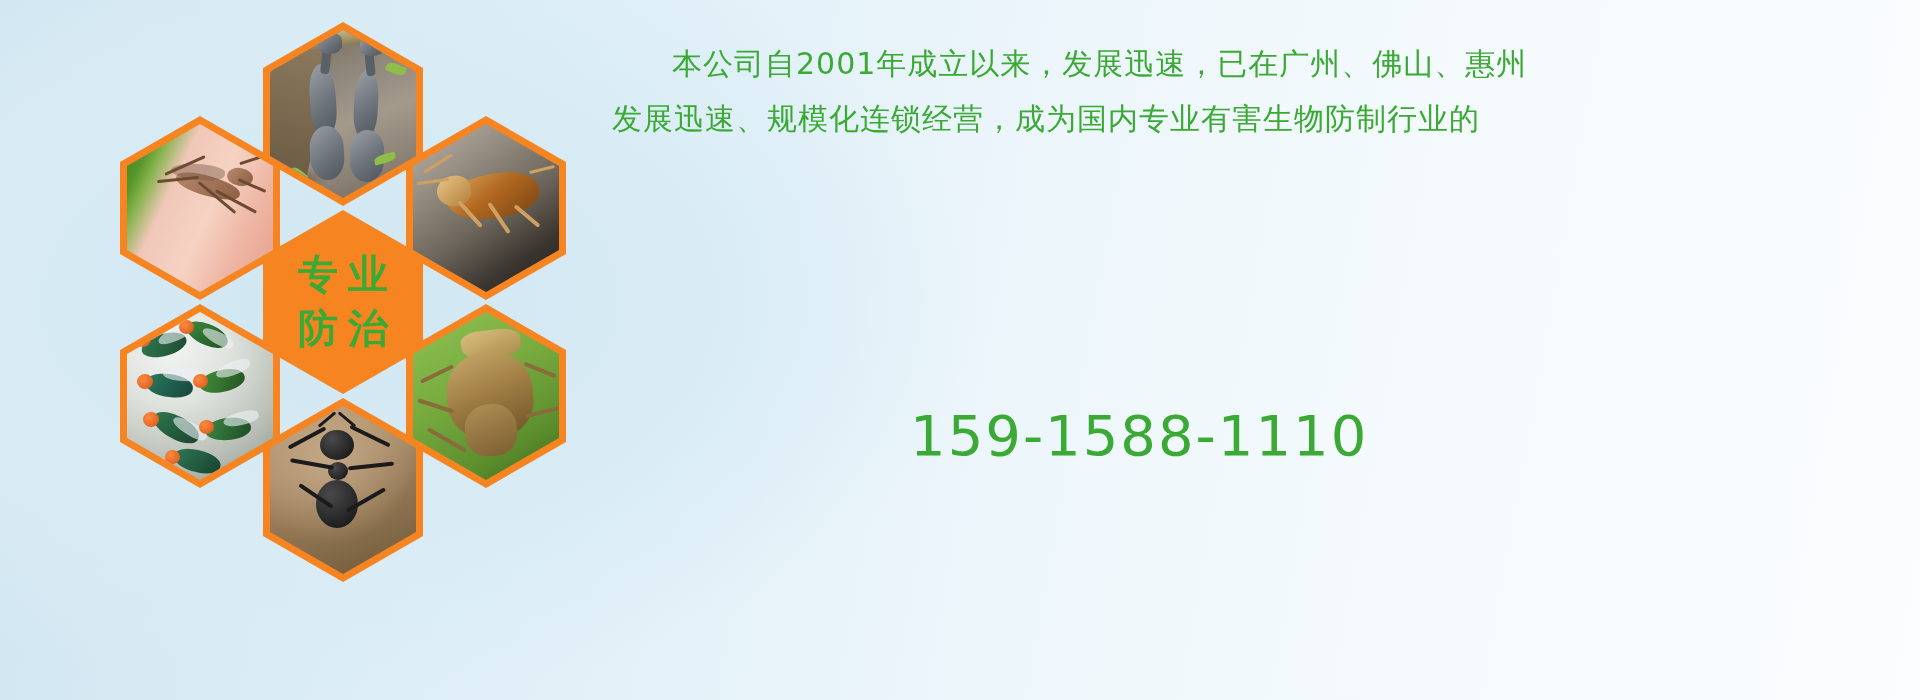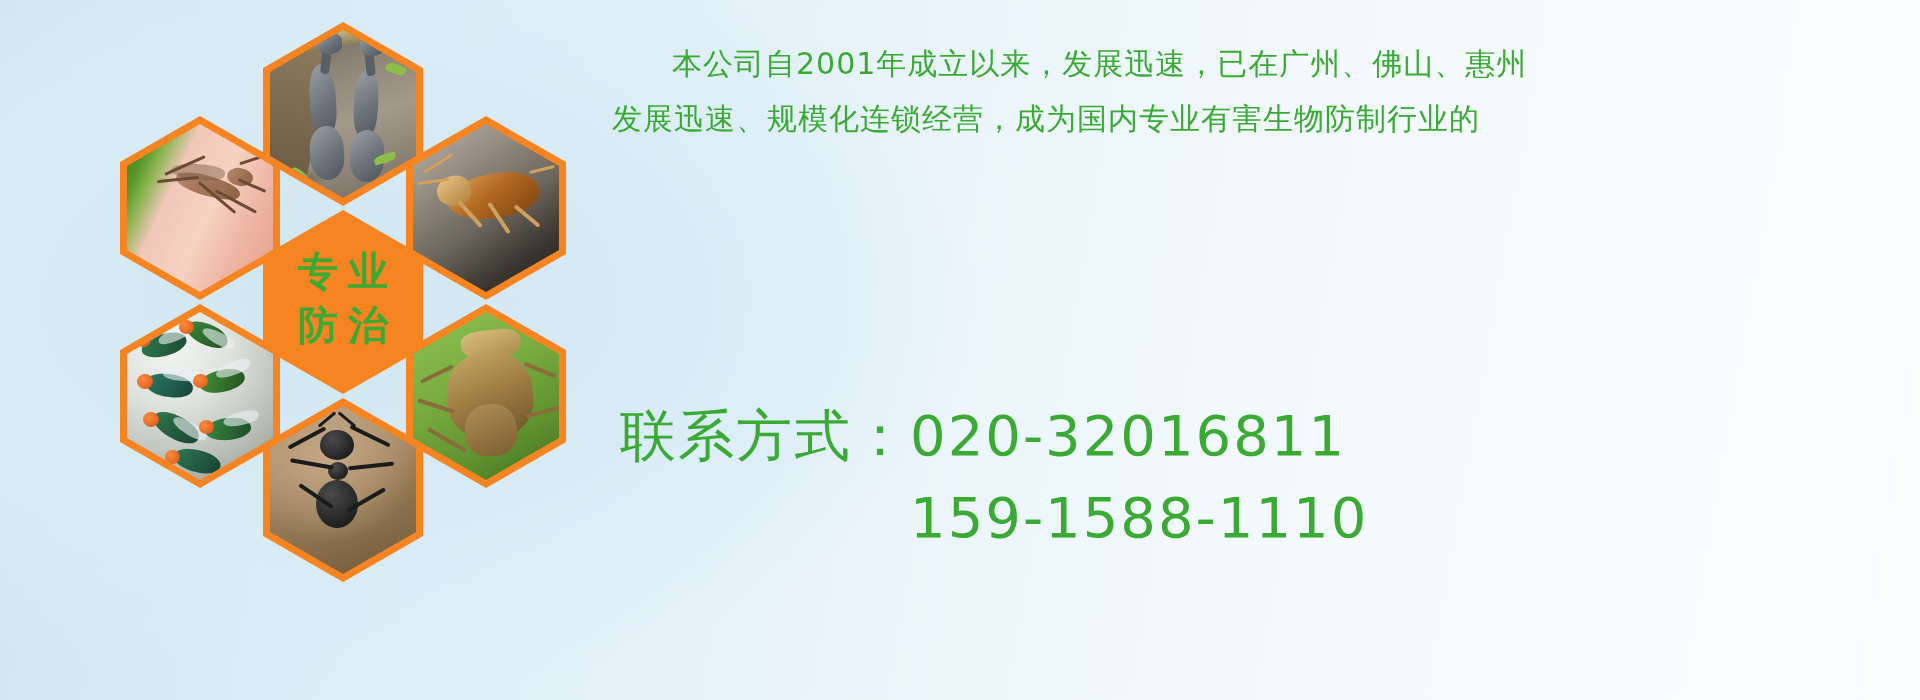--- a/index.html
+++ b/index.html
@@ -78,21 +78,21 @@
   .mosq-body{ position:absolute; background:linear-gradient(120deg,#b8886a,#8c6044); border-radius:50%/45%; }
   .mosq-leg{ position:absolute; background:#6d4a33; border-radius:2px; }
   .mosq-wing{ position:absolute; background:rgba(120,90,70,.45); border-radius:60% 40% 50% 50%; }
 
   .center-text{
     position:absolute; inset:0; display:flex; flex-direction:column;
     align-items:center; justify-content:center; gap:14px;
   }
   .center-text span{
     color:#3aaa35; font-size:40px; font-weight:bold; letter-spacing:10px;
-    text-indent:10px; line-height:1; font-family:Liberation Mono, monospace;
+    text-indent:10px; line-height:1; font-family:Liberation Serif, serif;
   }
 
   
   .copy { position:absolute; left:612px; top:36px; width:1270px; }
   .copy p{
     color:#3aaa35; font-size:30px; line-height:55px; letter-spacing:1px;
     font-family:"DejaVu Sans","Liberation Sans",sans-serif; white-space:nowrap;
   }
   .copy p.indent{ text-indent:60px; }
 
@@ -237,17 +237,16 @@
       </div>
     </div>
   </div>
 
   <div class="copy">
     <p class="indent">本公司自2001年成立以来，发展迅速，已在广州、佛山、惠州</p>
     <p>发展迅速、规模化连锁经营，成为国内专业有害生物防制行业的</p>
   </div>
 
   <div class="contact">
-    <div class="line">联系方式：020-32016811</div>
     <div class="line second">159-1588-1110</div>
   </div>
 
 </div>
 
 </body></html>

